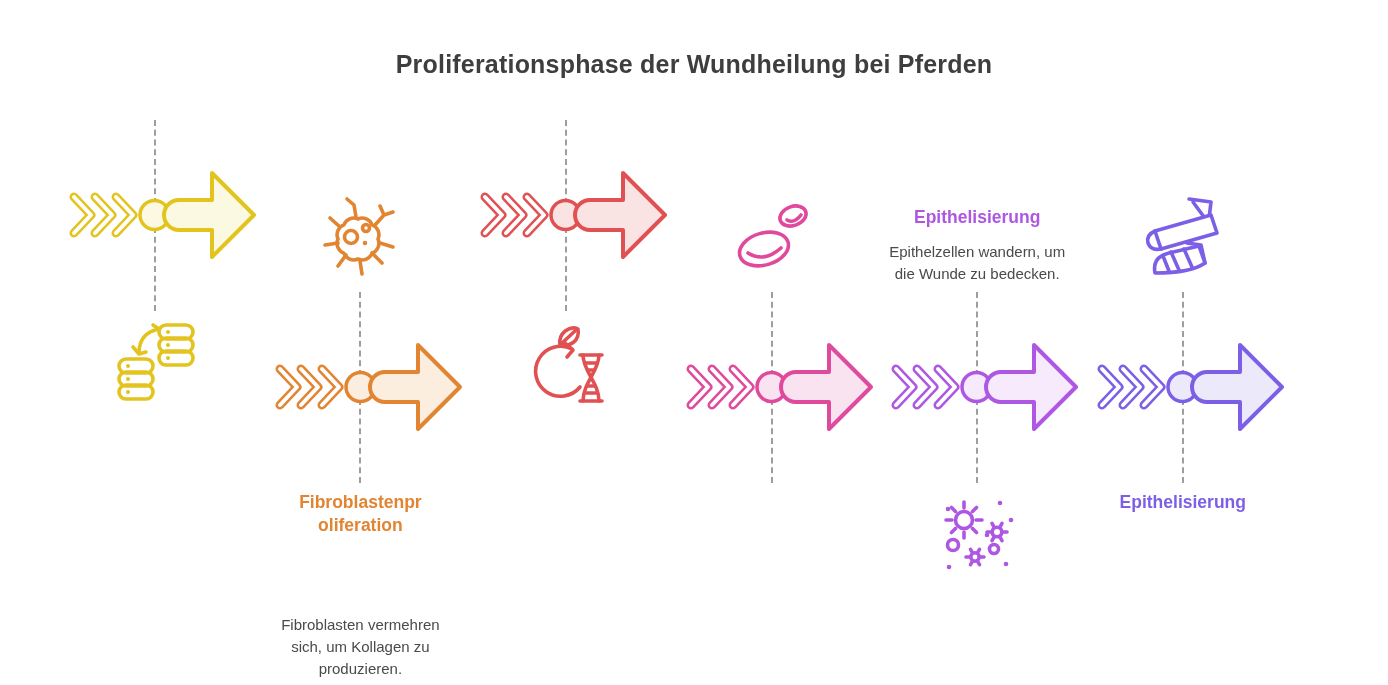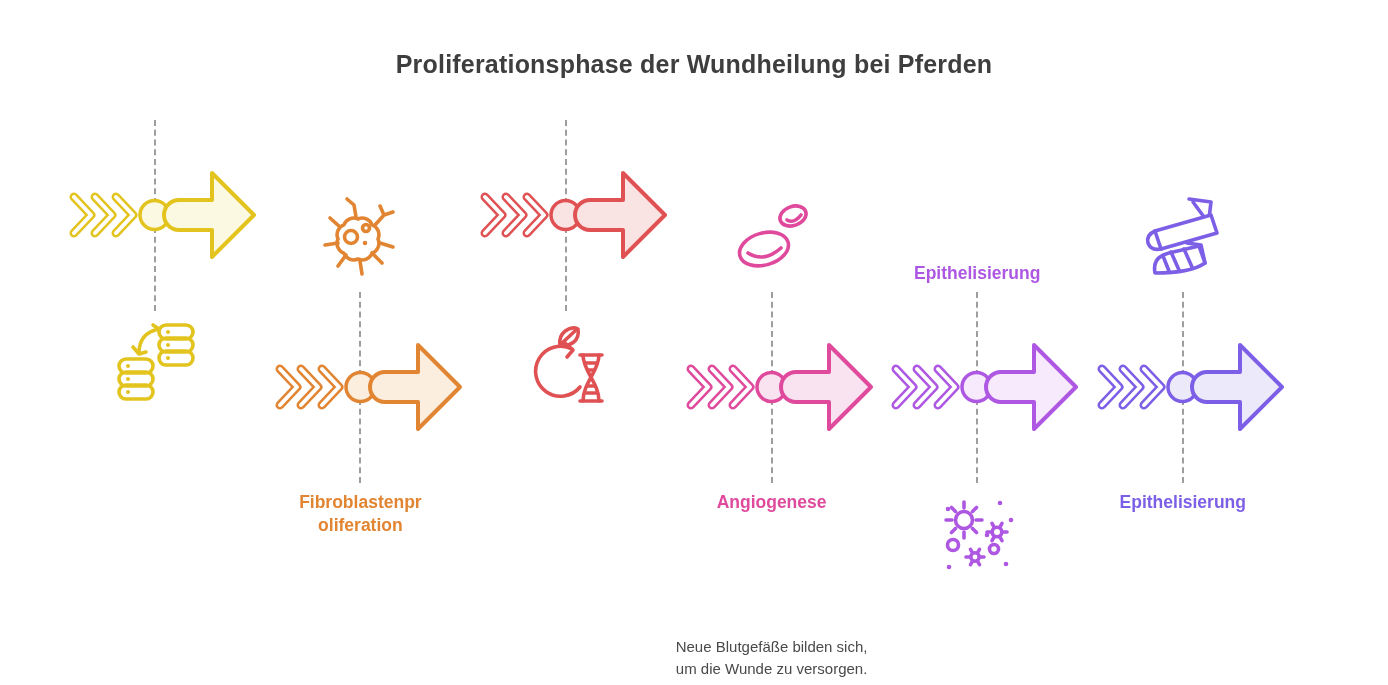--- a/index.html
+++ b/index.html
@@ -137,20 +137,21 @@
         <div class="dash-line"></div>
         <svg class="arrow-svg" width="206" height="110" viewBox="0 0 206 110">
           <path class="chev-bg" d="M22,37 L39,55 L22,73 M43,37 L60,55 L43,73 M64,37 L81,55 L64,73"></path>
           <path class="chev-fg" d="M22,37 L39,55 L22,73 M43,37 L60,55 L43,73 M64,37 L81,55 L64,73"></path>
           <circle class="node" cx="102.5" cy="55" r="14.5"></circle>
           <path class="block" d="M127,40 L160,40 L160,13 L202,55 L160,97 L160,70 L127,70 A15,15 0 0 1 127,40 Z"></path>
         </svg>
       </div>
       <div class="zone bottom">
         <div class="stage-title" style="max-width:150px">Fibroblastenpr​oliferation</div>
+        <div class="stage-desc">Fibroblasten vermehren sich, um Kollagen zu produzieren.</div>
       </div>
     </div>
 
     <div class="stage" style="--c:#e05153;--cl:#fae3e3">
       <div class="arrow-zone">
         <div class="dash-line"></div>
         <svg class="arrow-svg" width="206" height="110" viewBox="0 0 206 110">
           <path class="chev-bg" d="M22,37 L39,55 L22,73 M43,37 L60,55 L43,73 M64,37 L81,55 L64,73"></path>
           <path class="chev-fg" d="M22,37 L39,55 L22,73 M43,37 L60,55 L43,73 M64,37 L81,55 L64,73"></path>
           <circle class="node" cx="102.5" cy="55" r="14.5"></circle>
@@ -182,29 +183,26 @@
       </div>
       <div class="arrow-zone">
         <div class="dash-line"></div>
         <svg class="arrow-svg" width="206" height="110" viewBox="0 0 206 110">
           <path class="chev-bg" d="M22,37 L39,55 L22,73 M43,37 L60,55 L43,73 M64,37 L81,55 L64,73"></path>
           <path class="chev-fg" d="M22,37 L39,55 L22,73 M43,37 L60,55 L43,73 M64,37 L81,55 L64,73"></path>
           <circle class="node" cx="102.5" cy="55" r="14.5"></circle>
           <path class="block" d="M127,40 L160,40 L160,13 L202,55 L160,97 L160,70 L127,70 A15,15 0 0 1 127,40 Z"></path>
         </svg>
       </div>
-      <div class="zone bottom">
-        <div class="stage-title">Angiogenese</div>
-        <div class="stage-desc">Neue Blutgefäße bilden sich, um die Wunde zu versorgen.</div>
-      </div>
     </div>
 
     <div class="stage" style="--c:#ae57e2;--cl:#f6eafc">
       <div class="zone top">
         <div class="stage-title">Epithelisierung</div>
+        <div class="stage-desc">Epithelzellen wandern, um die Wunde zu bedecken.</div>
       </div>
       <div class="arrow-zone">
         <div class="dash-line"></div>
         <svg class="arrow-svg" width="206" height="110" viewBox="0 0 206 110">
           <path class="chev-bg" d="M22,37 L39,55 L22,73 M43,37 L60,55 L43,73 M64,37 L81,55 L64,73"></path>
           <path class="chev-fg" d="M22,37 L39,55 L22,73 M43,37 L60,55 L43,73 M64,37 L81,55 L64,73"></path>
           <circle class="node" cx="102.5" cy="55" r="14.5"></circle>
           <path class="block" d="M127,40 L160,40 L160,13 L202,55 L160,97 L160,70 L127,70 A15,15 0 0 1 127,40 Z"></path>
         </svg>
       </div>

